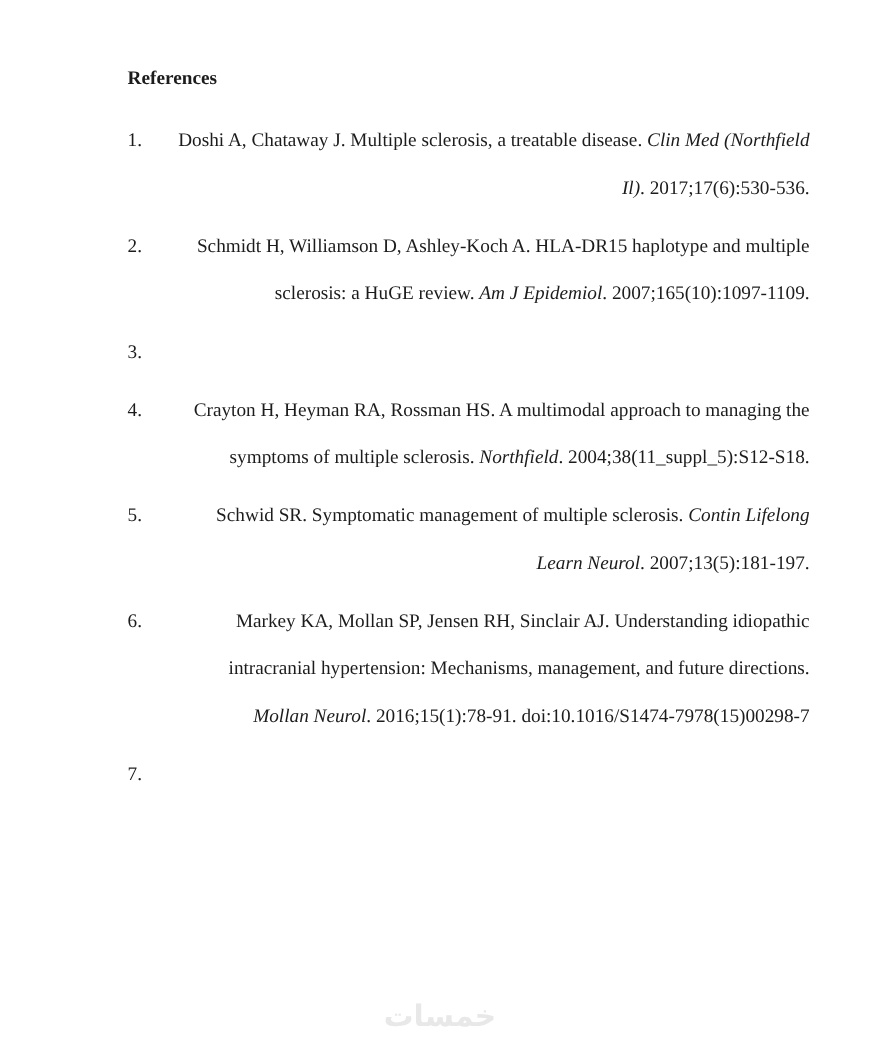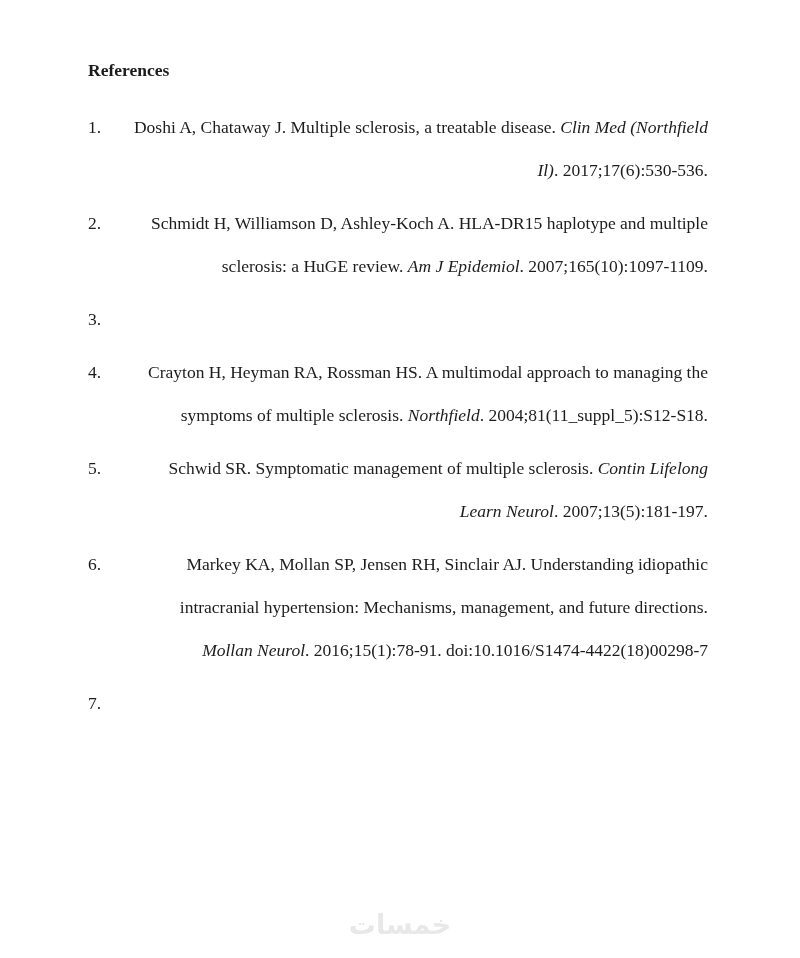--- a/index.html
+++ b/index.html
@@ -11,21 +11,21 @@
     position: relative;
     width: 800px;
     height: 958px;
     background: #ffffff;
     overflow: hidden;
     font-family: "Liberation Serif", "DejaVu Serif", serif;
     color: #1c1c1c;
     box-sizing: border-box;
   }
   .content {
-    padding: 60px 0 0 88px;
+    padding: 60px 0 0 116px;
   }
   .heading {
     font-size: 17.5px;
     font-weight: bold;
     line-height: 20px;
     margin: 0 0 26px 0;
   }
   .ref-list {
     margin: 0;
     padding: 0;
@@ -80,29 +80,29 @@
         </div>
         <div class="ref-item">
           <div class="ref-num">2.</div>
           <div class="ref-text"><span>Schmidt H, Williamson D, Ashley-Koch A. HLA-DR15 haplotype and multiple sclerosis: a HuGE review. </span><span class="italic">Am J Epidemiol</span><span>. 2007;165(10):1097-1109.</span></div>
         </div>
         <div class="ref-item">
           <div class="ref-num">3.</div>
         </div>
         <div class="ref-item">
           <div class="ref-num">4.</div>
-          <div class="ref-text"><span>Crayton H, Heyman RA, Rossman HS. A multimodal approach to managing the symptoms of multiple sclerosis. </span><span class="italic">Northfield</span><span>. 2004;81(11_suppl_5):S12-S18.</span></div>
+          <div class="ref-text"><span>Crayton H, Heyman RA, Rossman HS. A multimodal approach to managing the symptoms of multiple sclerosis. </span><span class="italic">Northfield</span><span>. 2004;38(11_suppl_5):S12-S18.</span></div>
         </div>
         <div class="ref-item">
           <div class="ref-num">5.</div>
           <div class="ref-text"><span>Schwid SR. Symptomatic management of multiple sclerosis. </span><span class="italic">Contin Lifelong Learn Neurol</span><span>. 2007;13(5):181-197.</span></div>
         </div>
         <div class="ref-item">
           <div class="ref-num">6.</div>
-          <div class="ref-text"><span>Markey KA, Mollan SP, Jensen RH, Sinclair AJ. Understanding idiopathic intracranial hypertension: Mechanisms, management, and future directions. </span><span class="italic">Mollan Neurol</span><span>. 2016;15(1):78-91. doi:10.1016/S1474-4422(18)00298-7</span></div>
+          <div class="ref-text"><span>Markey KA, Mollan SP, Jensen RH, Sinclair AJ. Understanding idiopathic intracranial hypertension: Mechanisms, management, and future directions. </span><span class="italic">Mollan Neurol</span><span>. 2016;15(1):78-91. doi:10.1016/S1474-7978(15)00298-7</span></div>
         </div>
         <div class="ref-item">
           <div class="ref-num">7.</div>
         </div>
       </div>
   </div>
   <div class="watermark">خمسات</div>
 </div>
 
 </body></html>

